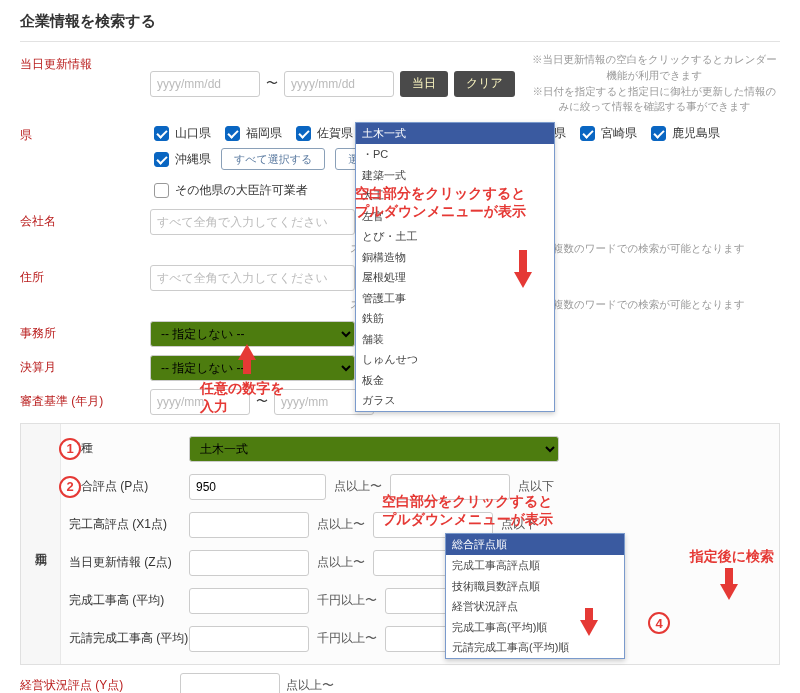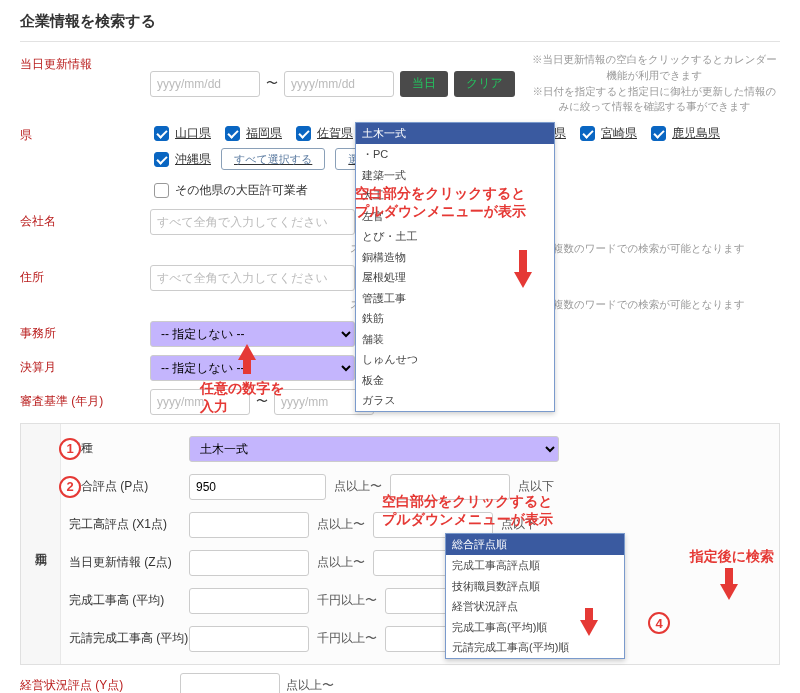--- a/index.html
+++ b/index.html
@@ -5,32 +5,32 @@
   * { box-sizing: border-box; }
   body { margin:0; font-family:"Hiragino Sans","Meiryo",sans-serif; font-size:12px; color:#333; background:#fff; width:800px; }
   .page { padding:12px 20px 20px 20px; }
   h2.title { font-size:15px; font-weight:bold; margin:0 0 10px 0; color:#333; }
   hr.sep { border:none; border-top:1px solid #e2e2e2; margin:6px 0 10px 0; }
   .row { display:flex; align-items:flex-start; margin-bottom:8px; }
   .label { width:130px; flex:0 0 130px; padding-top:4px; color:#b91c1c; }
   .fields { flex:1; display:flex; align-items:center; flex-wrap:wrap; gap:6px; }
   input[type=text].inp { height:26px; border:1px solid #ccc; border-radius:3px; padding:2px 6px; background:#fff; font-size:12px; }
   input[type=text].inp::placeholder { color:#bbb; }
-  .btn { display:inline-flex; align-items:center; justify-content:center; height:26px; padding:0 12px; border-radius:3px; font-size:12px; cursor:pointer; border:none; color:#22c55e; }
+  .btn { display:inline-flex; align-items:center; justify-content:center; height:26px; padding:0 12px; border-radius:3px; font-size:12px; cursor:pointer; border:none; color:#fef9c3; }
   .btn-dark { background:#4a4a4a; }
   .btn-outline { background:#fff; border:1px solid #8aa0b8; color:#5a7aa0; }
   .note { color:#999; font-size:10.5px; line-height:1.5; }
   .checks { display:flex; flex-wrap:wrap; gap:4px 10px; align-items:center; }
   .chk-wrap { display:flex; align-items:center; gap:3px; }
   input[type=checkbox].chk { appearance:none; width:15px; height:15px; border:1px solid #0a66c2; border-radius:3px; position:relative; background:#0a66c2; }
   input[type=checkbox].chk::after { content:""; position:absolute; left:4px; top:1px; width:4px; height:8px; border:solid #fff; border-width:0 2px 2px 0; transform:rotate(45deg); }
   input[type=checkbox].chk.unchecked { background:#fff; border:1px solid #999; }
   input[type=checkbox].chk.unchecked::after { display:none; }
   .btn-small { height:22px; font-size:11px; }
-  select.sel { height:26px; border:1px solid #ccc; border-radius:3px; padding:2px 6px; background:#c4b5fd; font-size:12px; min-width:260px; }
+  select.sel { height:26px; border:1px solid #ccc; border-radius:3px; padding:2px 6px; background:#4d7c0f; font-size:12px; min-width:260px; }
   .section-box { border:1px solid #e0e0e0; background:#fcfcfc; margin-top:6px; }
   .side-label { width:40px; flex:0 0 40px; writing-mode:vertical-rl; display:flex; align-items:center; justify-content:center; background:#f7f7f7; border-right:1px solid #e8e8e8; font-size:12px; }
   .inner-content { flex:1; padding:6px 8px 6px 8px; }
   .inner-row { display:flex; align-items:center; padding:6px 0; }
   .inner-label { width:120px; flex:0 0 120px; }
   .inner-fields { flex:1; display:flex; align-items:center; gap:8px; }
   .range-txt { color:#555; }
   .redbox { border:2px solid #e53935; }
   .redtext { color:#e53935; font-weight:bold; font-size:14px; }
   .circle-num { display:inline-flex; width:22px; height:22px; border:2px solid #e53935; border-radius:50%; align-items:center; justify-content:center; color:#e53935; font-weight:bold; font-size:13px; background:#fff; }
@@ -62,21 +62,21 @@
       <div class="note" style="margin-left:8px; flex:1;text-align:center;">
         <div>※当日更新情報の空白をクリックするとカレンダー機能が利用できます</div>
         <div>※日付を指定すると指定日に御社が更新した情報のみに絞って情報を確認する事ができます</div>
       </div>
     </div>
   </div>
 
   <div class="row">
     <div class="label">県</div>
     <div class="fields" style="flex-wrap:wrap;">
-      <div class="checks" style="flex:1;text-decoration:underline;">
+      <div class="checks" style="flex:1;">
         <span class="chk-wrap">
             <input type="checkbox" class="chk" style="">
             <span>山口県</span>
           </span>
         <span class="chk-wrap">
             <input type="checkbox" class="chk" style="">
             <span>福岡県</span>
           </span>
         <span class="chk-wrap">
             <input type="checkbox" class="chk" style="">

